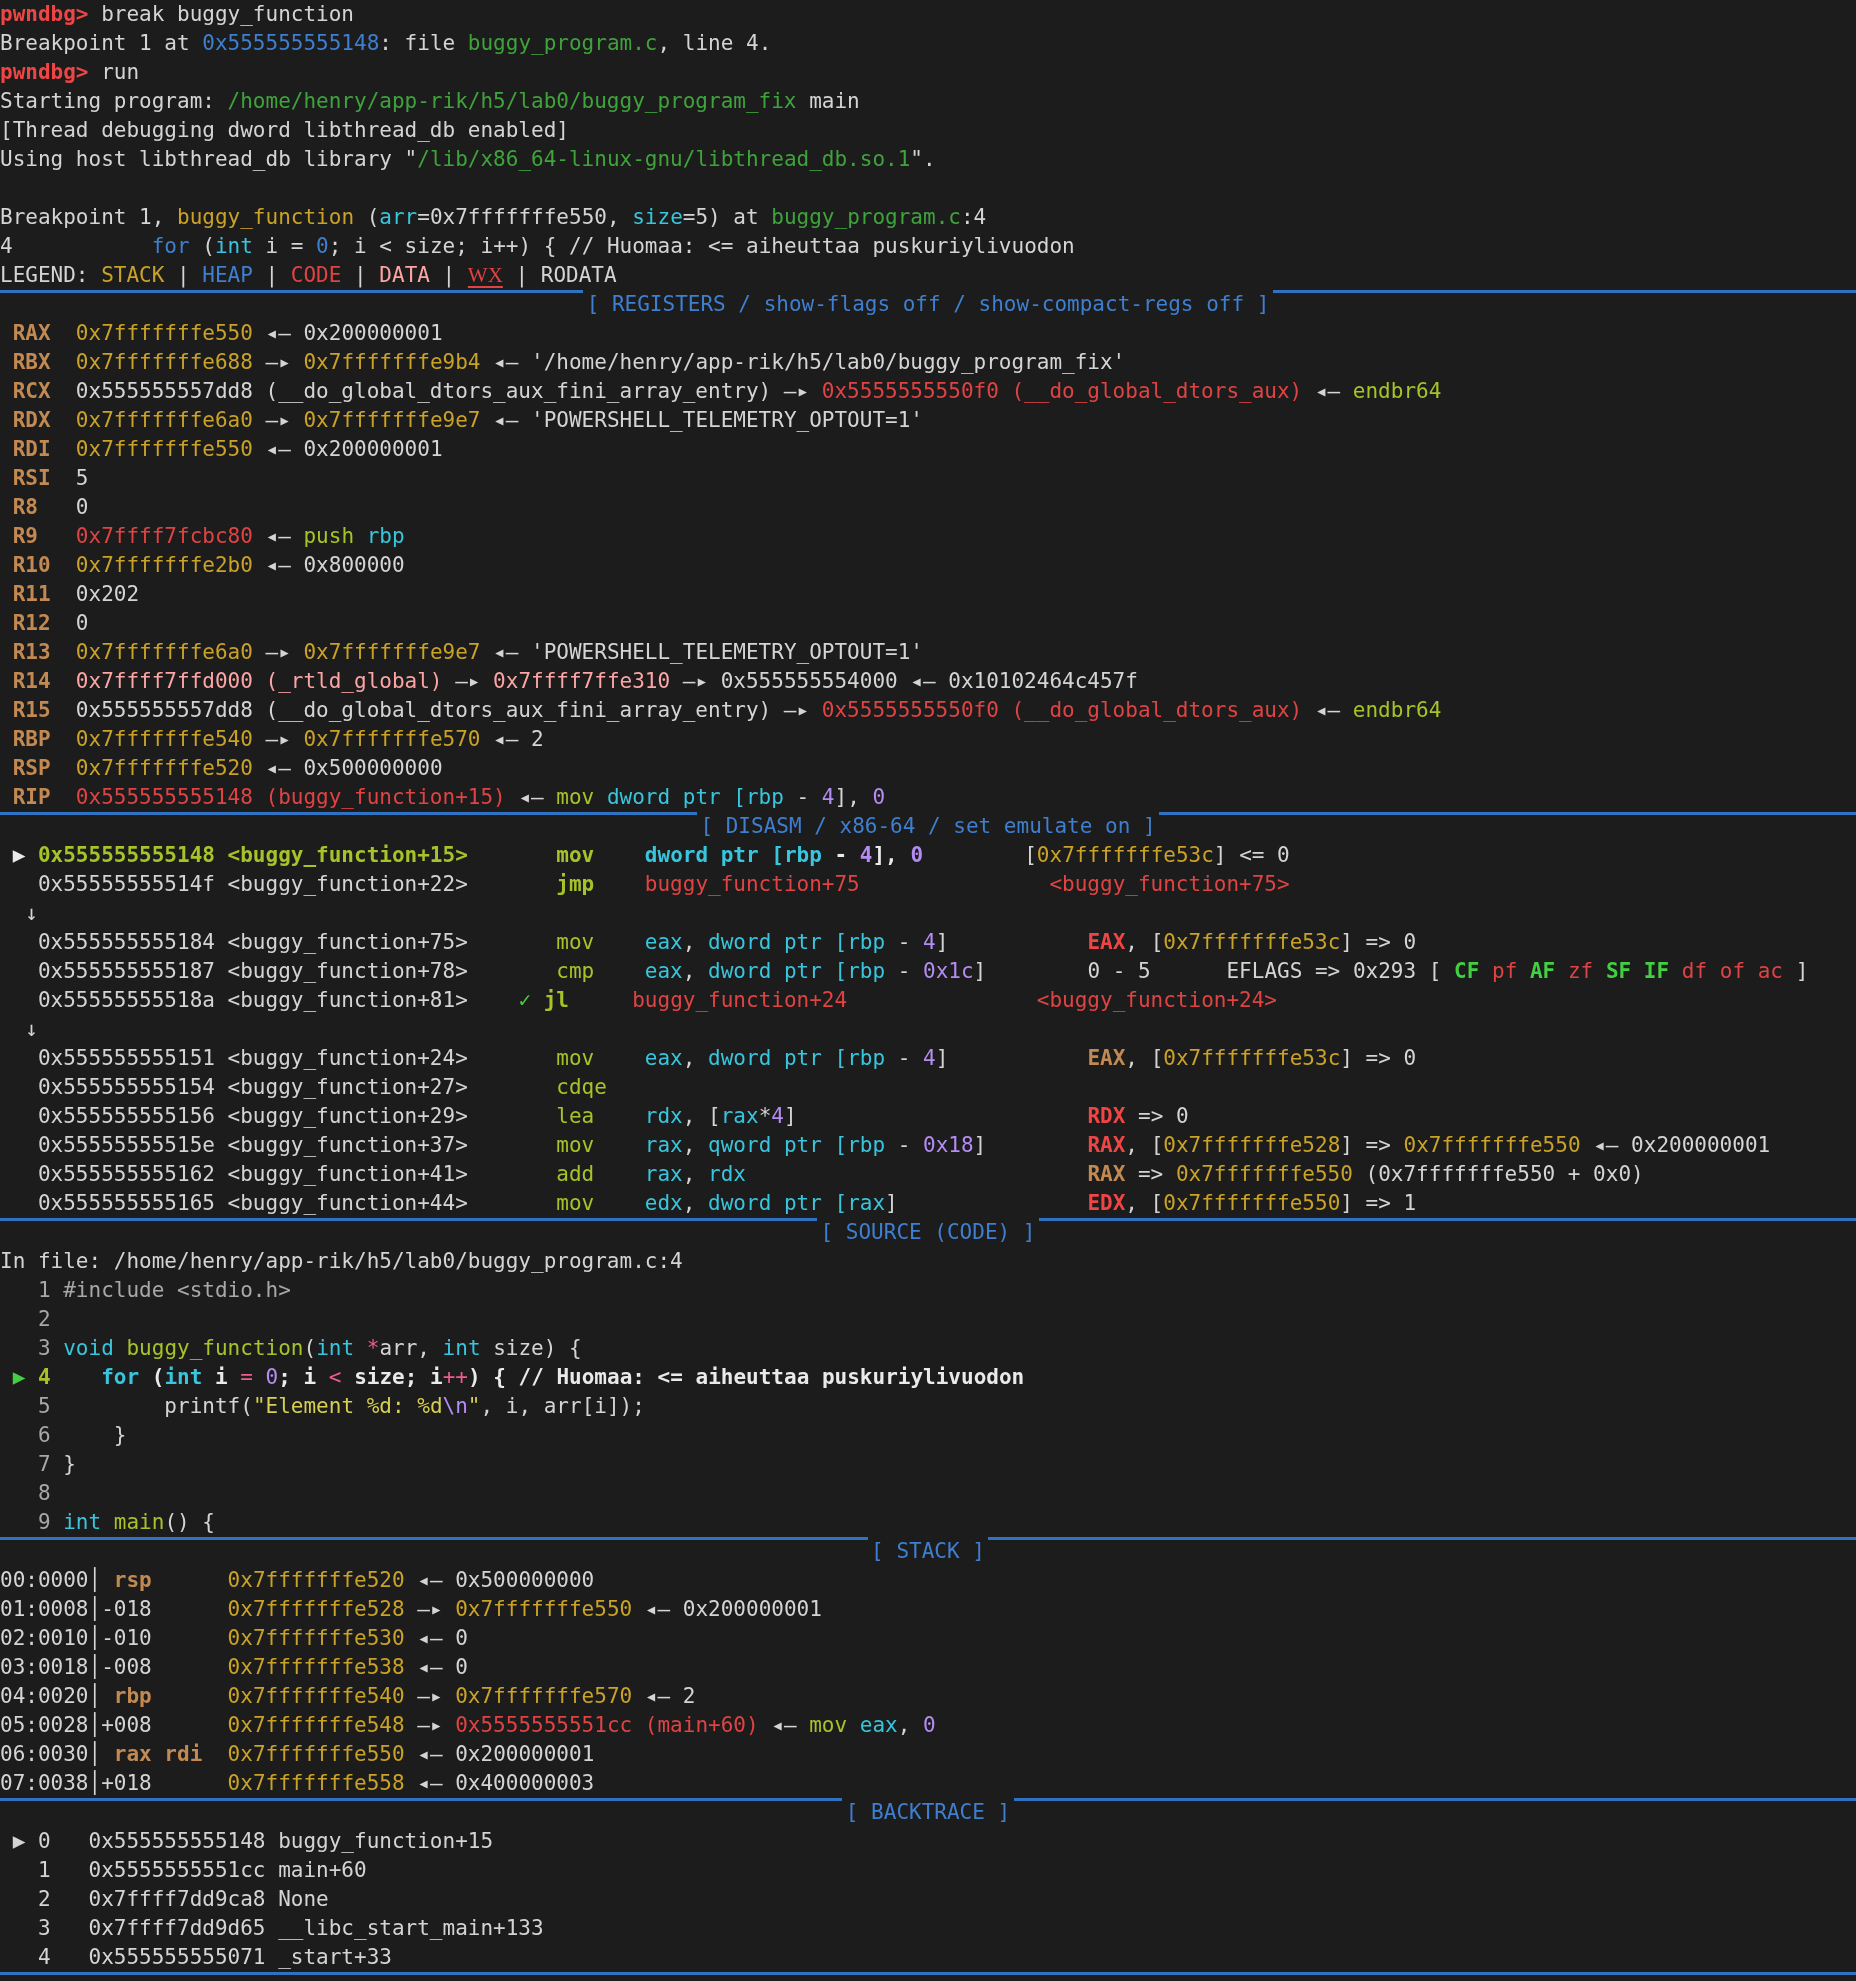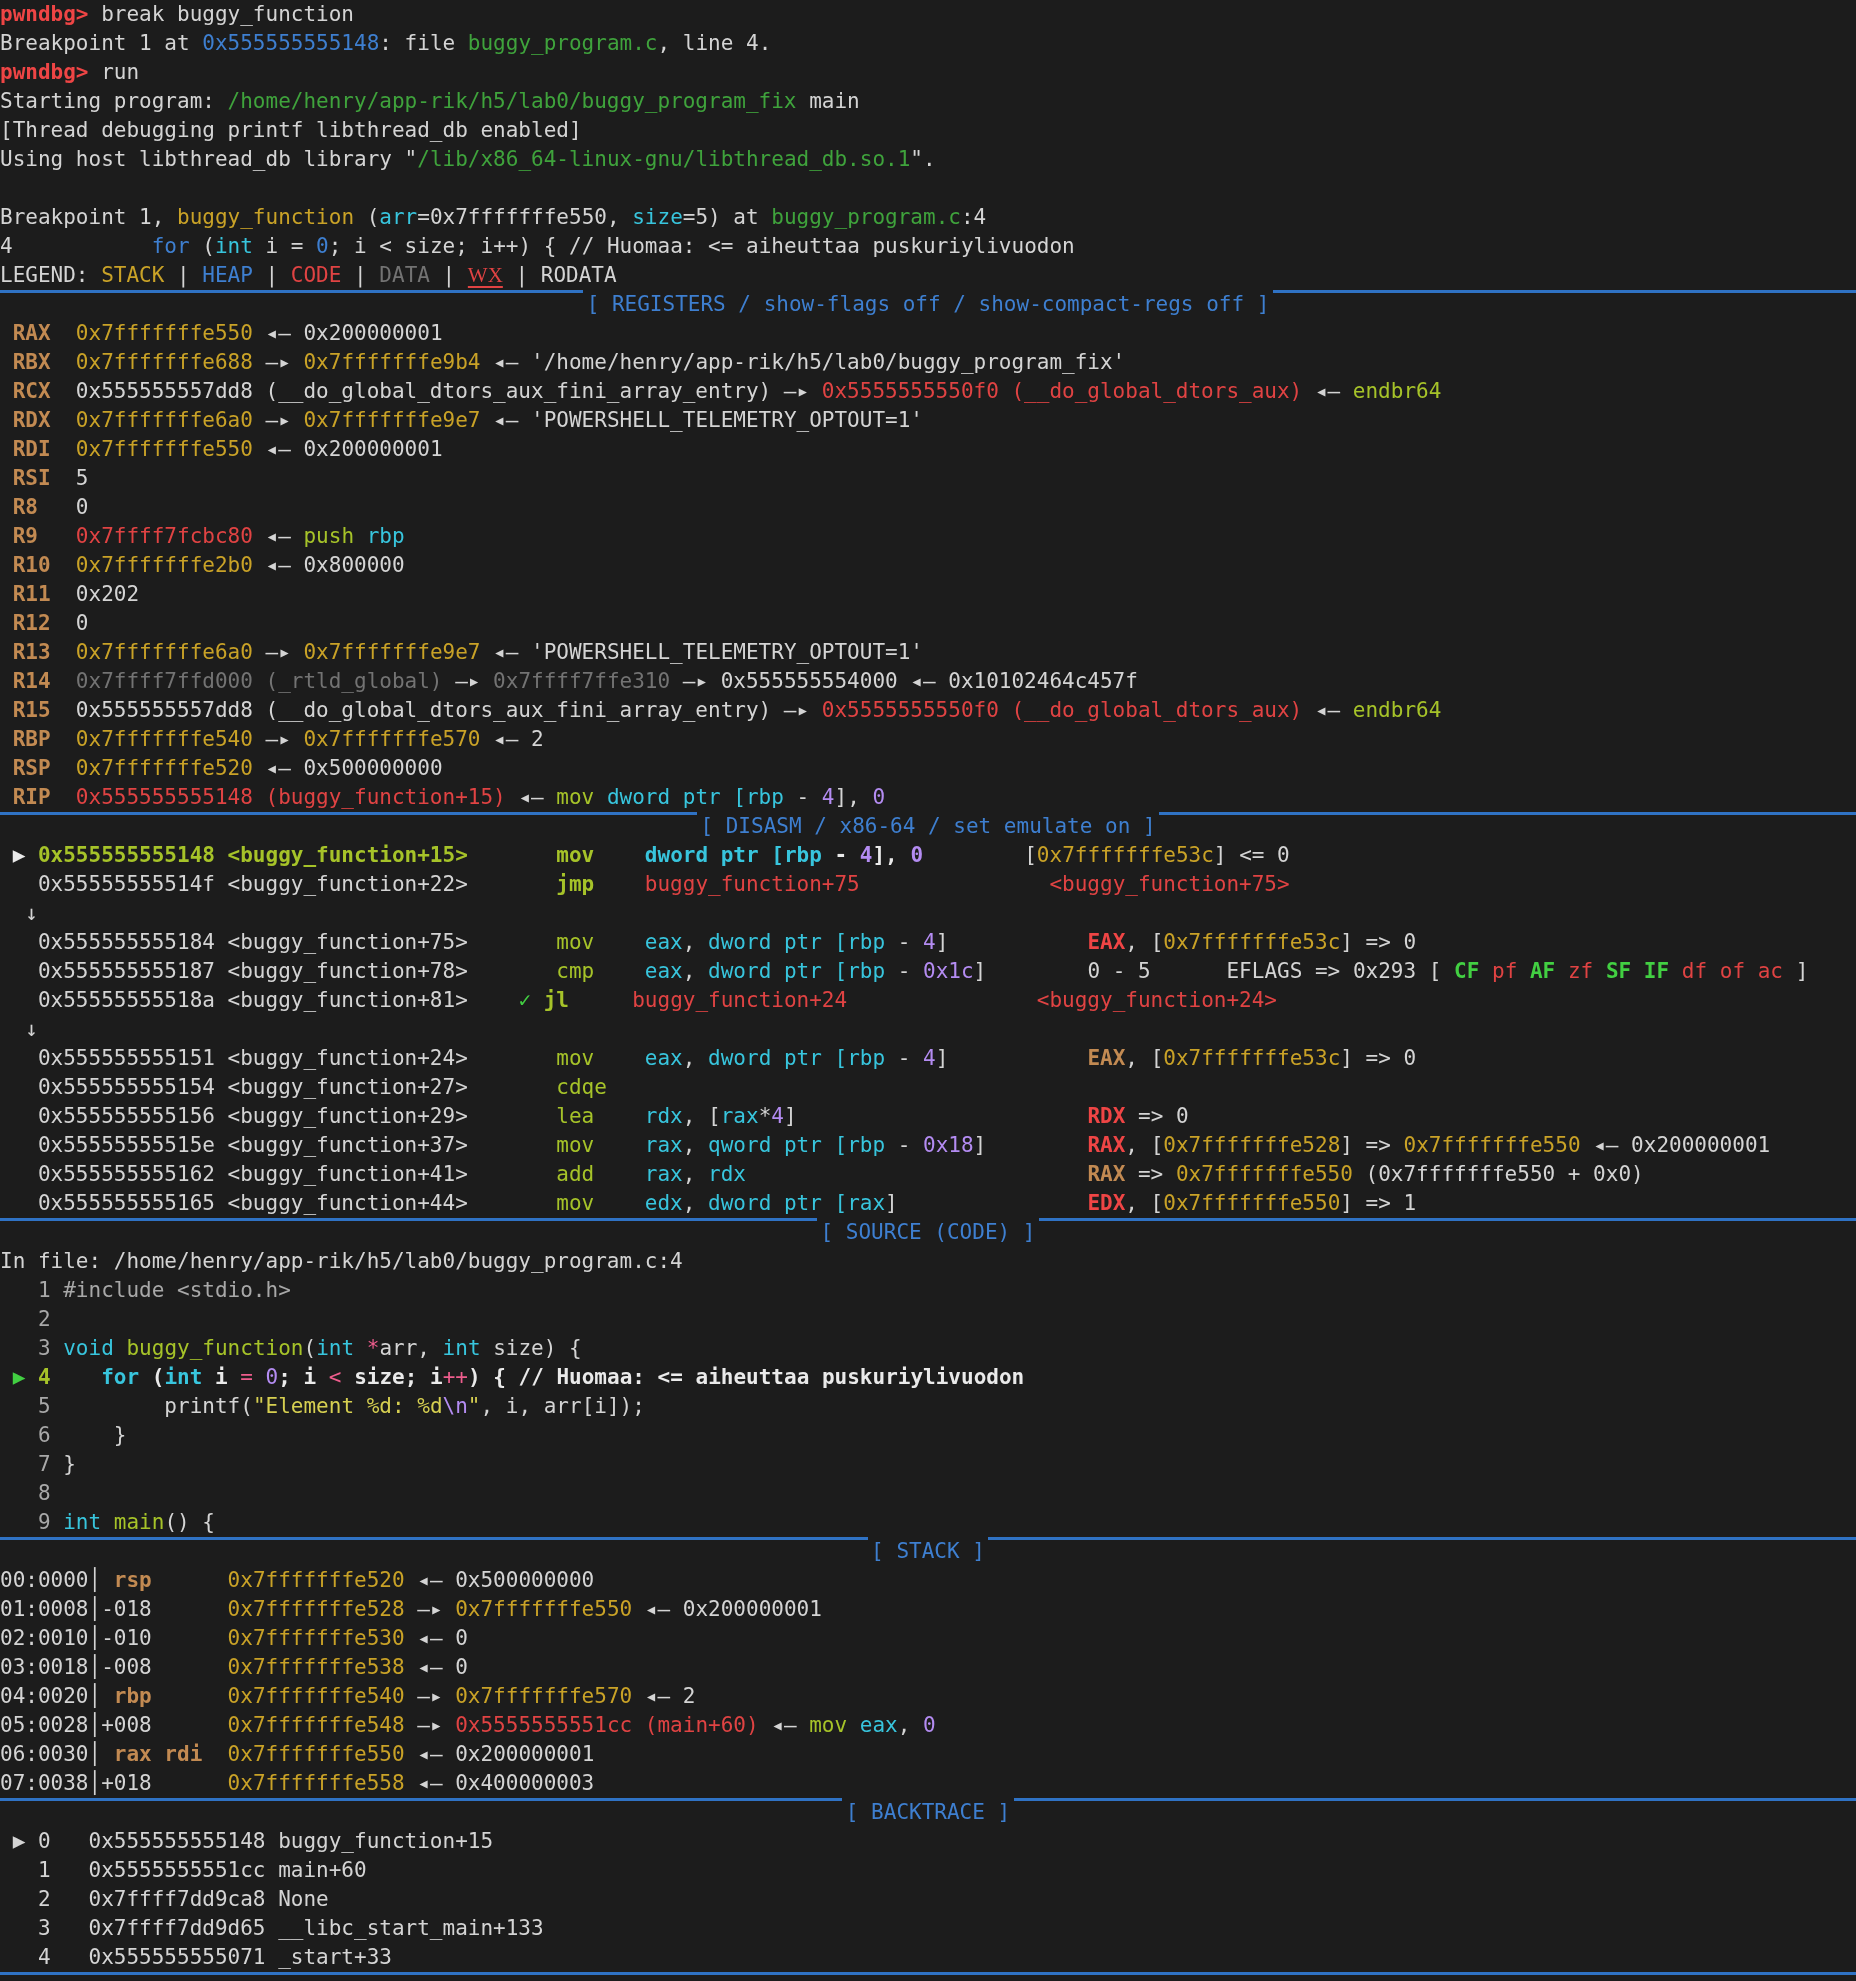--- a/index.html
+++ b/index.html
@@ -25,34 +25,34 @@
   .c-limeb{color:#a6c329;font-weight:bold;}
   .c-grn{color:#42cf42;}
   .c-grnb{color:#42cf42;font-weight:bold;}
   .c-gold{color:#c9a227;}
   .c-tan{color:#c28a52;font-weight:bold;}
   .c-tanb{color:#c28a52;font-weight:bold;}
   .c-cyan{color:#38c5dd;}
   .c-cyanb{color:#38c5dd;font-weight:bold;}
   .c-violet{color:#b48cf2;}
   .c-violetb{color:#b48cf2;font-weight:bold;}
-  .c-purple{color:#737373;}
+  .c-purple{color:#fca5a5;}
   .c-pink{color:#ee5d8d;}
   .c-str{color:#d6cf51;}
   .c-wx{color:#e04343;text-decoration:underline;text-underline-offset:4.2px;font-family:Liberation Serif, serif;}
 </style>
 </head>
 <body>
 
 <div id="terminal">
     <div class="row"><span class="c-redb">pwndbg&gt; </span><span class="c-fg">break buggy_function</span></div>
     <div class="row"><span class="c-fg">Breakpoint 1 at </span><span class="c-blue">0x555555555148</span><span class="c-fg">: file </span><span class="c-green">buggy_program.c</span><span class="c-fg">, line 4.</span></div>
     <div class="row"><span class="c-redb">pwndbg&gt; </span><span class="c-fg">run</span></div>
     <div class="row"><span class="c-fg">Starting program: </span><span class="c-green">/home/henry/app-rik/h5/lab0/buggy_program_fix</span><span class="c-fg"> main</span></div>
-    <div class="row"><span class="c-fg">[Thread debugging printf libthread_db enabled]</span></div>
+    <div class="row"><span class="c-fg">[Thread debugging dword libthread_db enabled]</span></div>
     <div class="row"><span class="c-fg">Using host libthread_db library "</span><span class="c-green">/lib/x86_64-linux-gnu/libthread_db.so.1</span><span class="c-fg">".</span></div>
     <div class="row"><span class="c-fg"></span></div>
     <div class="row"><span class="c-fg">Breakpoint 1, </span><span class="c-gold">buggy_function</span><span class="c-fg"> (</span><span class="c-cyan">arr</span><span class="c-fg">=0x7fffffffe550, </span><span class="c-cyan">size</span><span class="c-fg">=5) at </span><span class="c-green">buggy_program.c</span><span class="c-fg">:4</span></div>
     <div class="row"><span class="c-fg">4           </span><span class="c-blue">for</span><span class="c-fg"> (</span><span class="c-cyan">int</span><span class="c-fg"> i = </span><span class="c-blue">0</span><span class="c-fg">; i &lt; size; i++) { // Huomaa: &lt;= aiheuttaa puskuriylivuodon</span></div>
     <div class="row"><span class="c-fg">LEGEND: </span><span class="c-gold">STACK</span><span class="c-fg"> | </span><span class="c-blue">HEAP</span><span class="c-fg"> | </span><span class="c-red">CODE</span><span class="c-fg"> | </span><span class="c-purple">DATA</span><span class="c-fg"> | </span><span class="c-wx">WX</span><span class="c-fg"> | </span><span class="c-fg">RODATA</span></div>
     <div class="row seprow"><span class="rule"></span><span class="seplabel">[ REGISTERS / show-flags off / show-compact-regs off ]</span><span class="rule"></span></div>
     <div class="row"><span class="c-tan"> RAX  </span><span class="c-gold">0x7fffffffe550</span><span class="c-fg"> ◂— 0x200000001</span></div>
     <div class="row"><span class="c-tan"> RBX  </span><span class="c-gold">0x7fffffffe688</span><span class="c-fg"> —▸ </span><span class="c-gold">0x7fffffffe9b4</span><span class="c-fg"> ◂— '/home/henry/app-rik/h5/lab0/buggy_program_fix'</span></div>
     <div class="row"><span class="c-tan"> RCX  </span><span class="c-fg">0x555555557dd8 (__do_global_dtors_aux_fini_array_entry) —▸ </span><span class="c-red">0x5555555550f0 (__do_global_dtors_aux)</span><span class="c-fg"> ◂— </span><span class="c-lime">endbr64</span></div>
     <div class="row"><span class="c-tan"> RDX  </span><span class="c-gold">0x7fffffffe6a0</span><span class="c-fg"> —▸ </span><span class="c-gold">0x7fffffffe9e7</span><span class="c-fg"> ◂— 'POWERSHELL_TELEMETRY_OPTOUT=1'</span></div>

